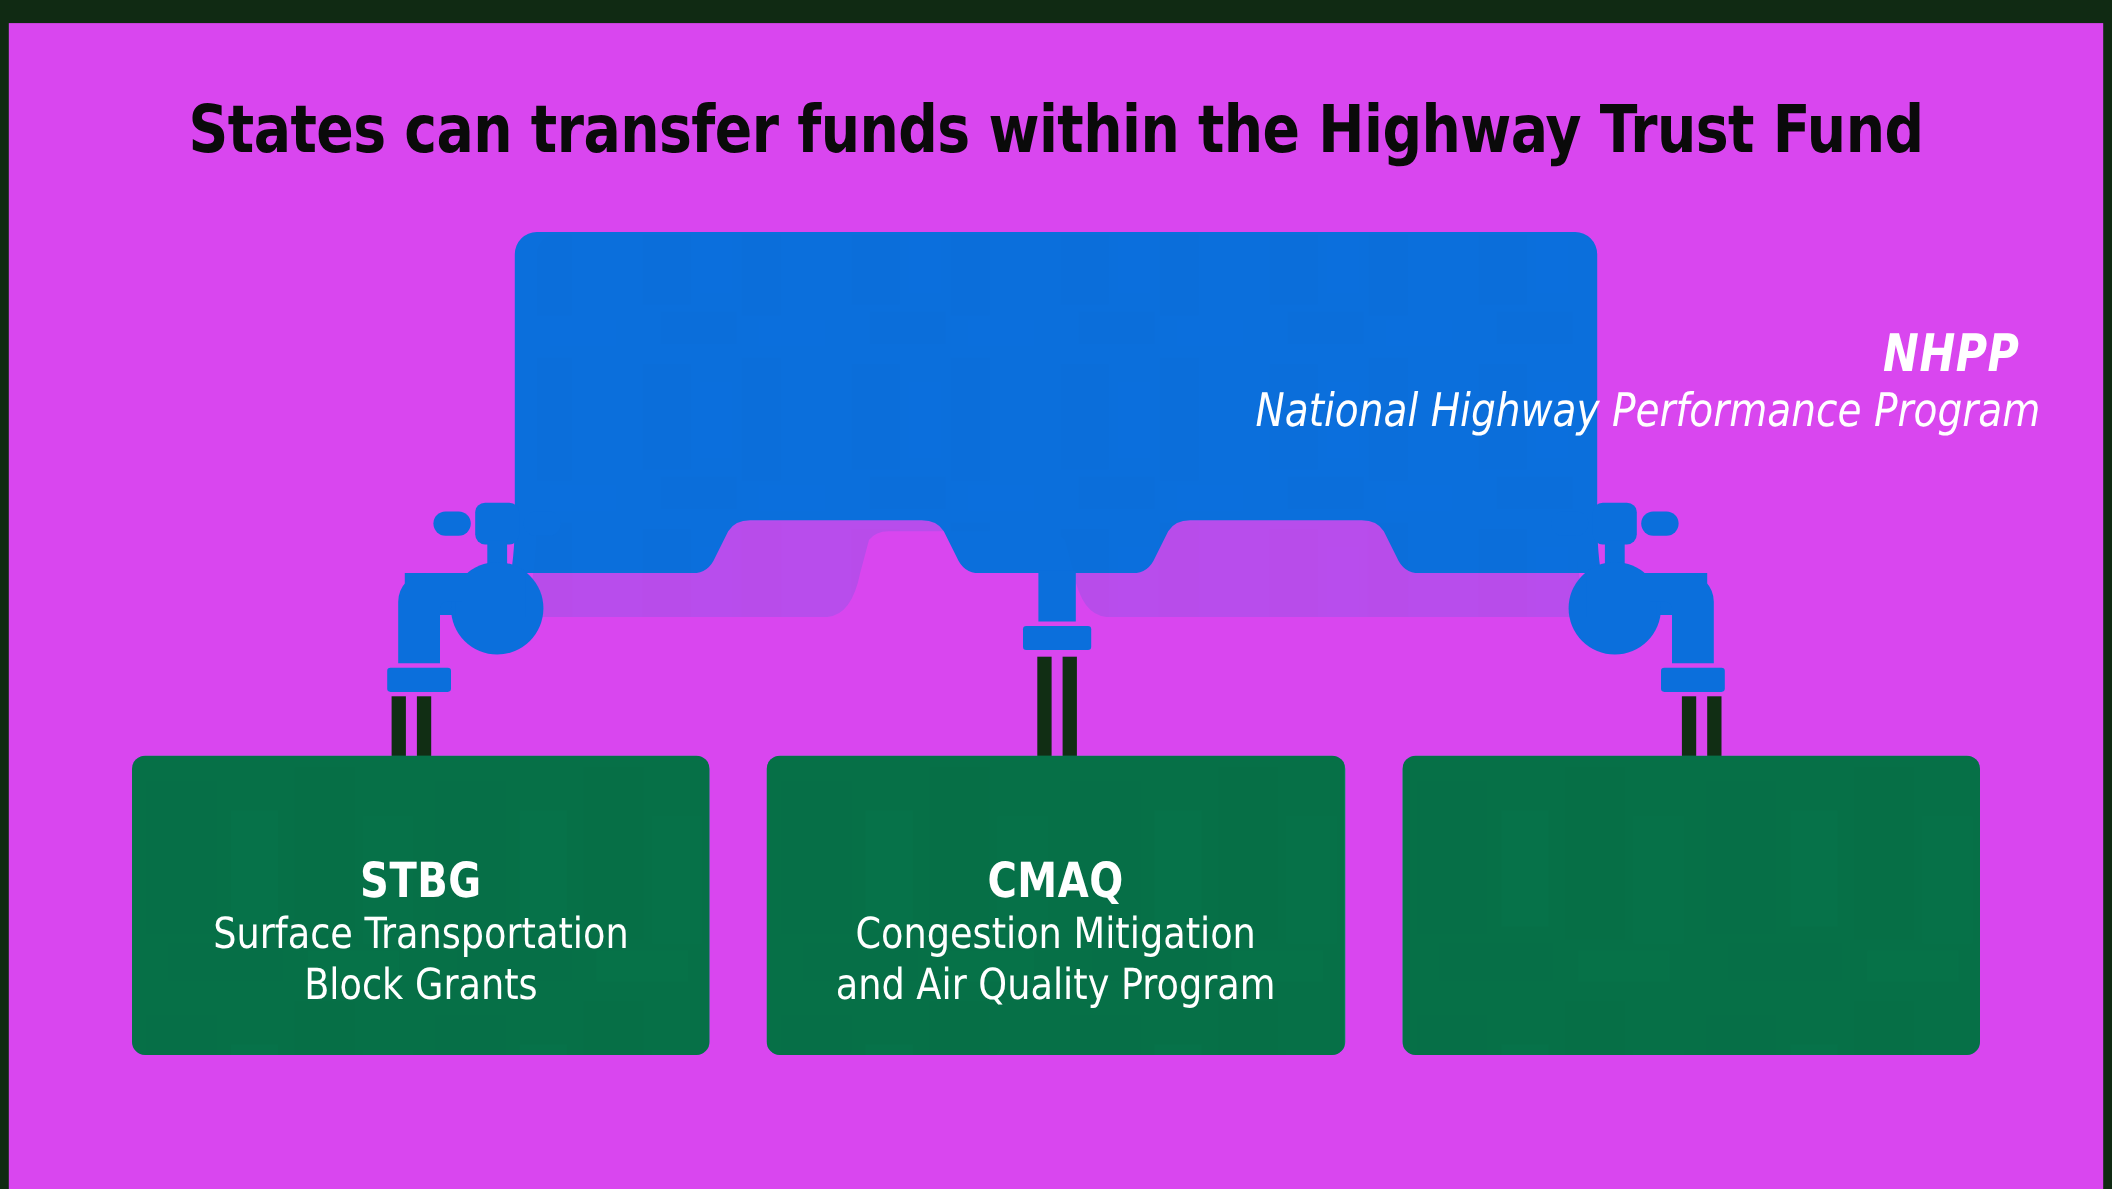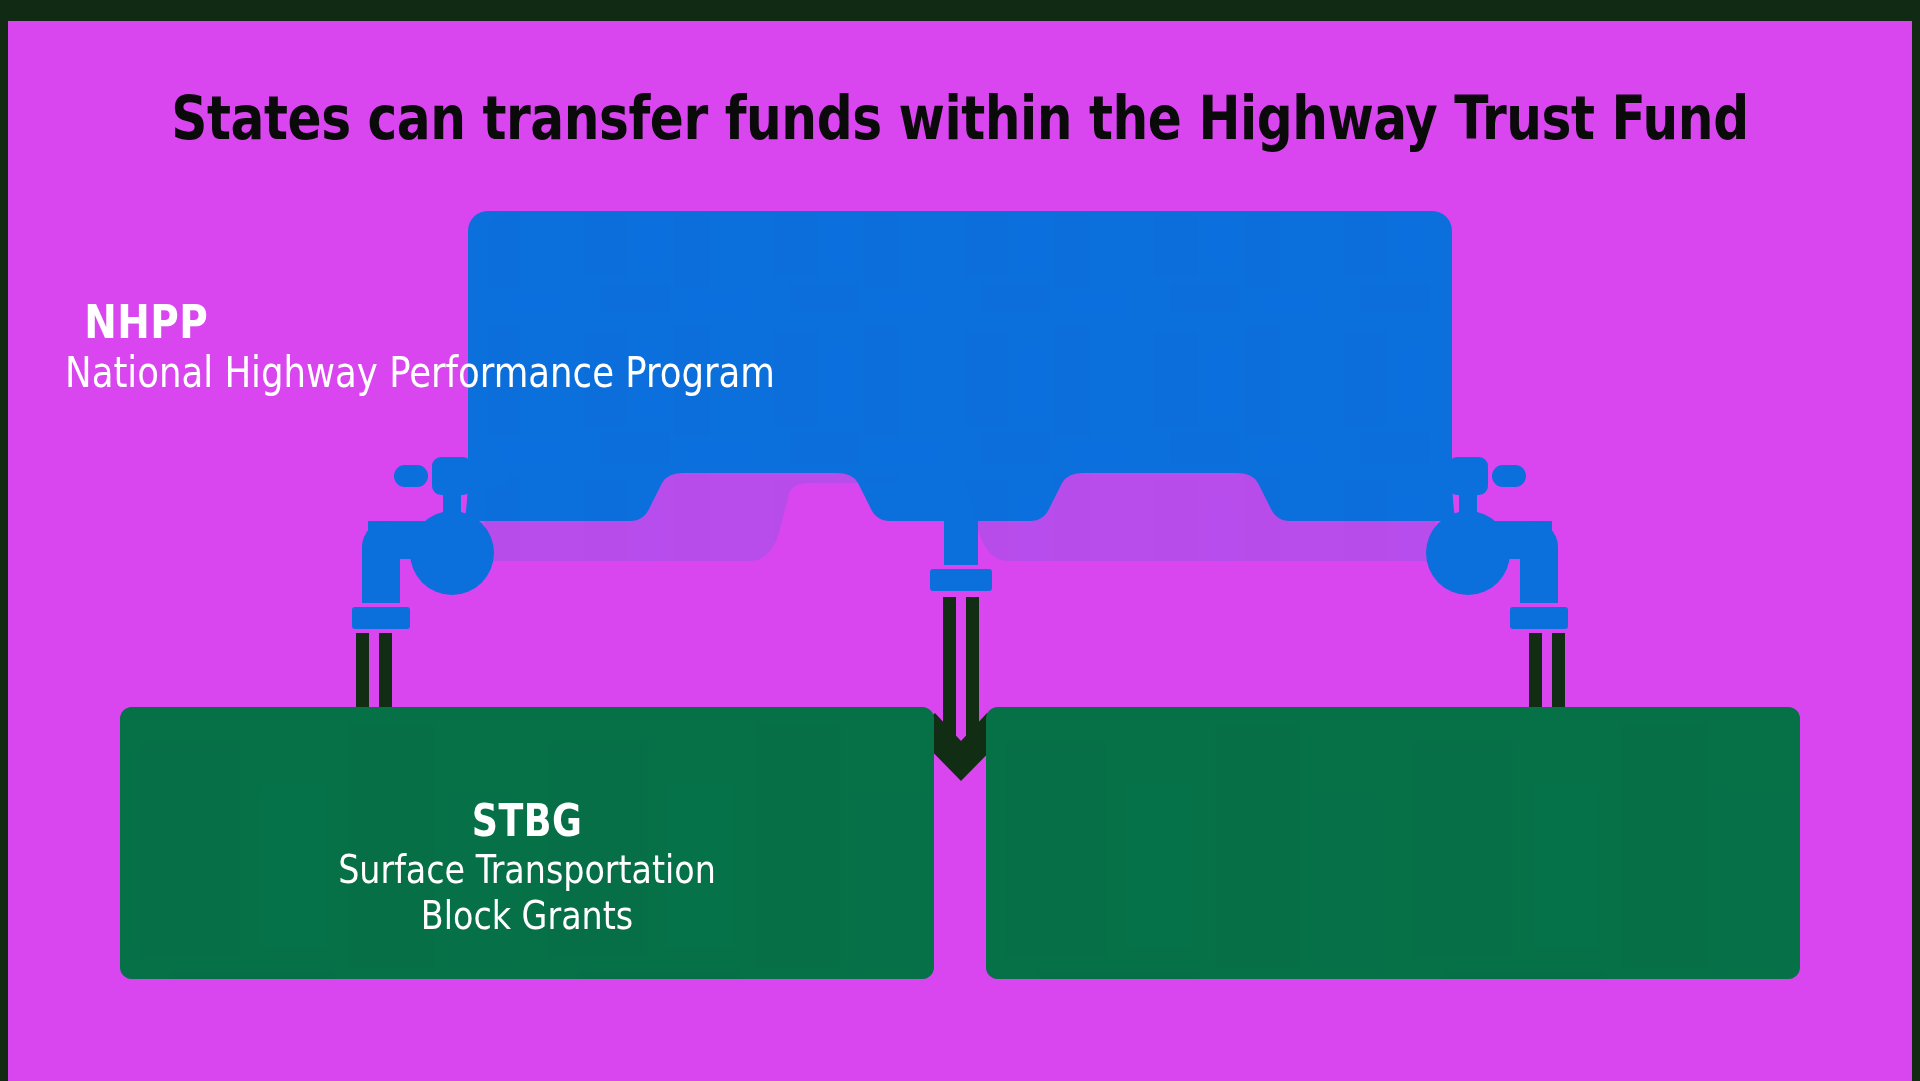--- a/index.html
+++ b/index.html
@@ -44,23 +44,24 @@
   .stage {
     position:absolute;
     top:0; left:0;
     width:100%; height:100%;
   }
 
   
   .nhpp-text {
     position:absolute;
     top:276px; left:0; right:0;
-    text-align:left;
+    text-align:right;
     color:#FFFFFF;
     pointer-events:none;
+    font-style:italic;
   }
   .nhpp-acronym {
     font-family:"Liberation Sans Narrow","DejaVu Sans Condensed","Liberation Sans", sans-serif;
     font-weight:700;
     font-size:47px;
     letter-spacing:0.5px;
     line-height:1.05;
     transform:scaleX(0.92);
   }
   .nhpp-full {
@@ -69,21 +70,21 @@
     font-size:42px;
     line-height:1.18;
     transform:scaleX(0.94);
     margin-top:2px;
   }
 
   
   .cards {
     position:absolute;
     left:112px; right:112px;
-    top:686px;
+    top:666px;
     height:272px;
     display:flex;
     gap:52px;
   }
   .card {
     position:relative;
     flex:1 1 0;
     border-radius:12px;
     background:#0A9066;
     overflow:hidden;
@@ -296,20 +297,30 @@
         <svg class="tex" viewBox="0 0 420 348" preserveAspectRatio="none">
           <rect width="420" height="348" fill="url(#greenTex)"></rect>
         </svg>
         <div class="card-inner">
           <div class="card-acronym">STBG</div>
           <div class="card-full">Surface Transportation
 Block Grants</div>
         </div>
       </div>
 
+      <div class="card">
+        <svg class="tex" viewBox="0 0 420 348" preserveAspectRatio="none">
+          <rect width="420" height="348" fill="url(#greenTex)"></rect>
+        </svg>
+        <div class="card-inner">
+          <div class="card-acronym">CMAQ</div>
+          <div class="card-full">Congestion Mitigation
+and Air Quality Program</div>
+        </div>
+      </div>
 
       <div class="card">
         <svg class="tex" viewBox="0 0 420 348" preserveAspectRatio="none">
           <rect width="420" height="348" fill="url(#greenTex)"></rect>
         </svg>
       </div>
 
     </div>
 
   </div>

